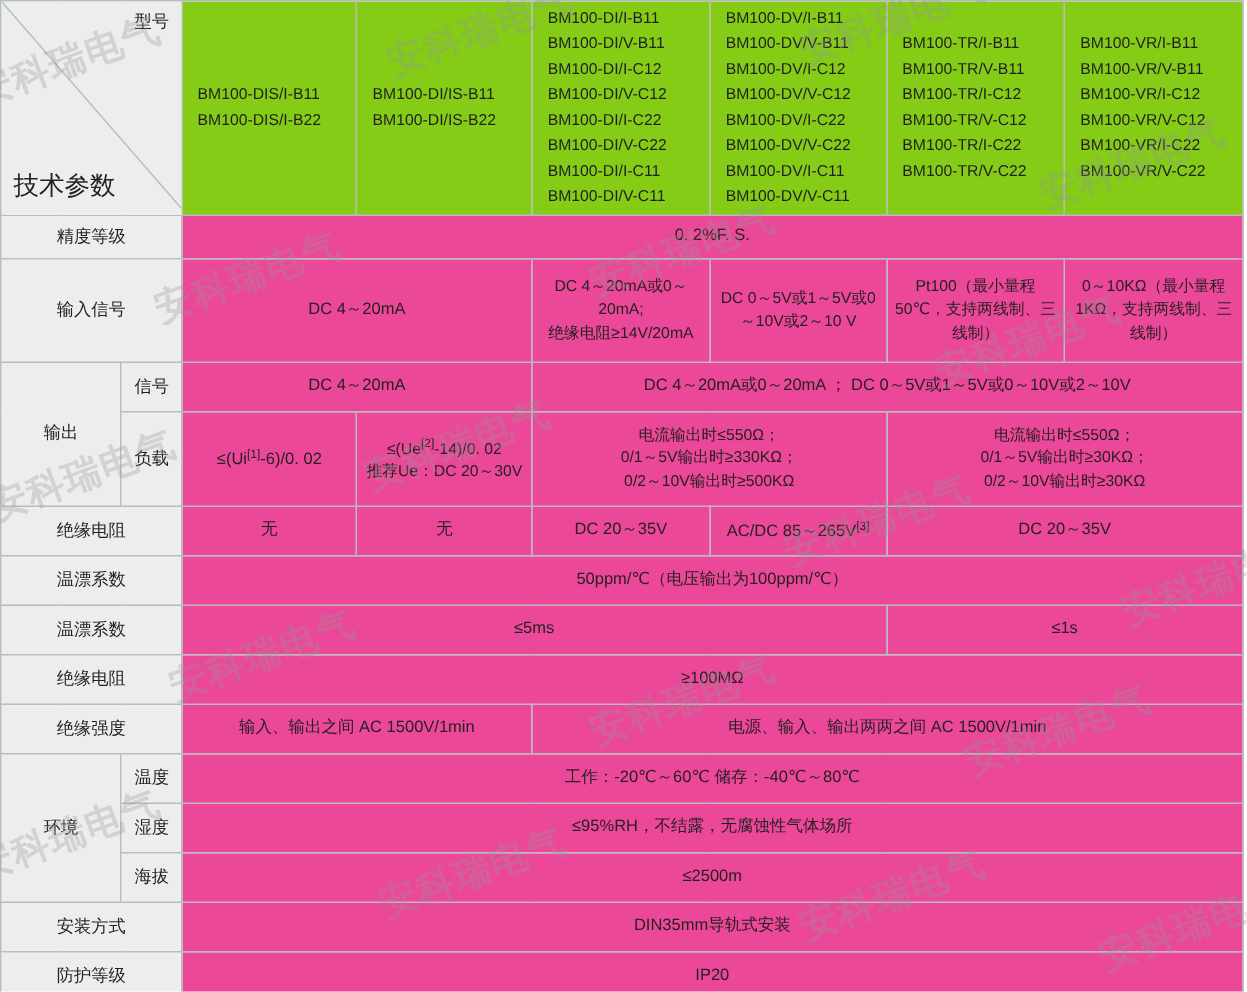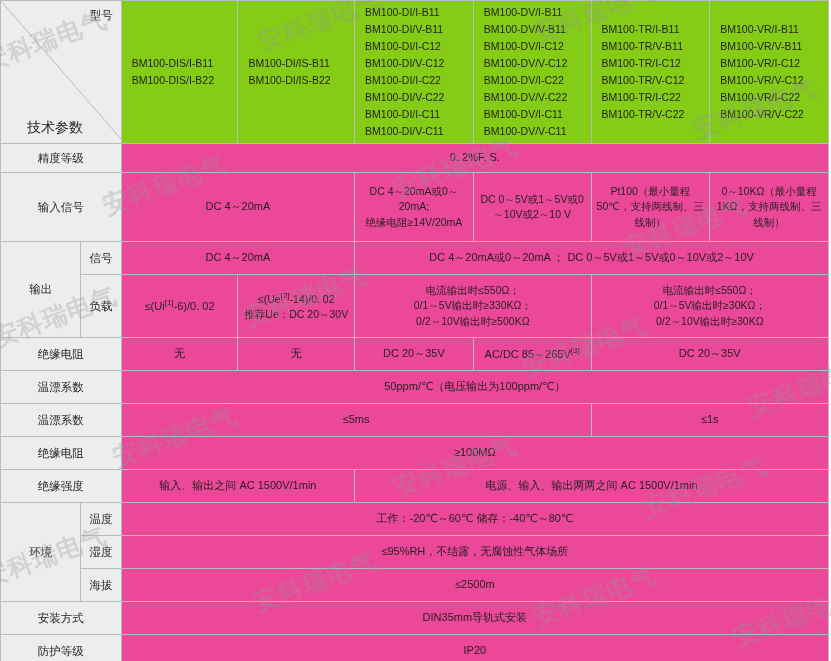--- a/index.html
+++ b/index.html
@@ -51,21 +51,21 @@
     padding:0;
   }
   .corner .diag{
     position:absolute;left:0;top:0;width:100%;height:100%;
     overflow:hidden;
   }
   .corner .t1{
     position:absolute;right:8px;top:6px;font-size:11.5px;
   }
   .corner .t2{
-    position:absolute;left:26px;bottom:6px;font-size:14px;
+    position:absolute;left:8px;bottom:6px;font-size:17px;
   }
   .wm{
     position:absolute;
     pointer-events:none;
     color:rgba(150,150,150,0.30);
     font-size:25px;
     font-weight:bold;
     transform:rotate(-20deg);
     white-space:nowrap;
     letter-spacing:1px;

